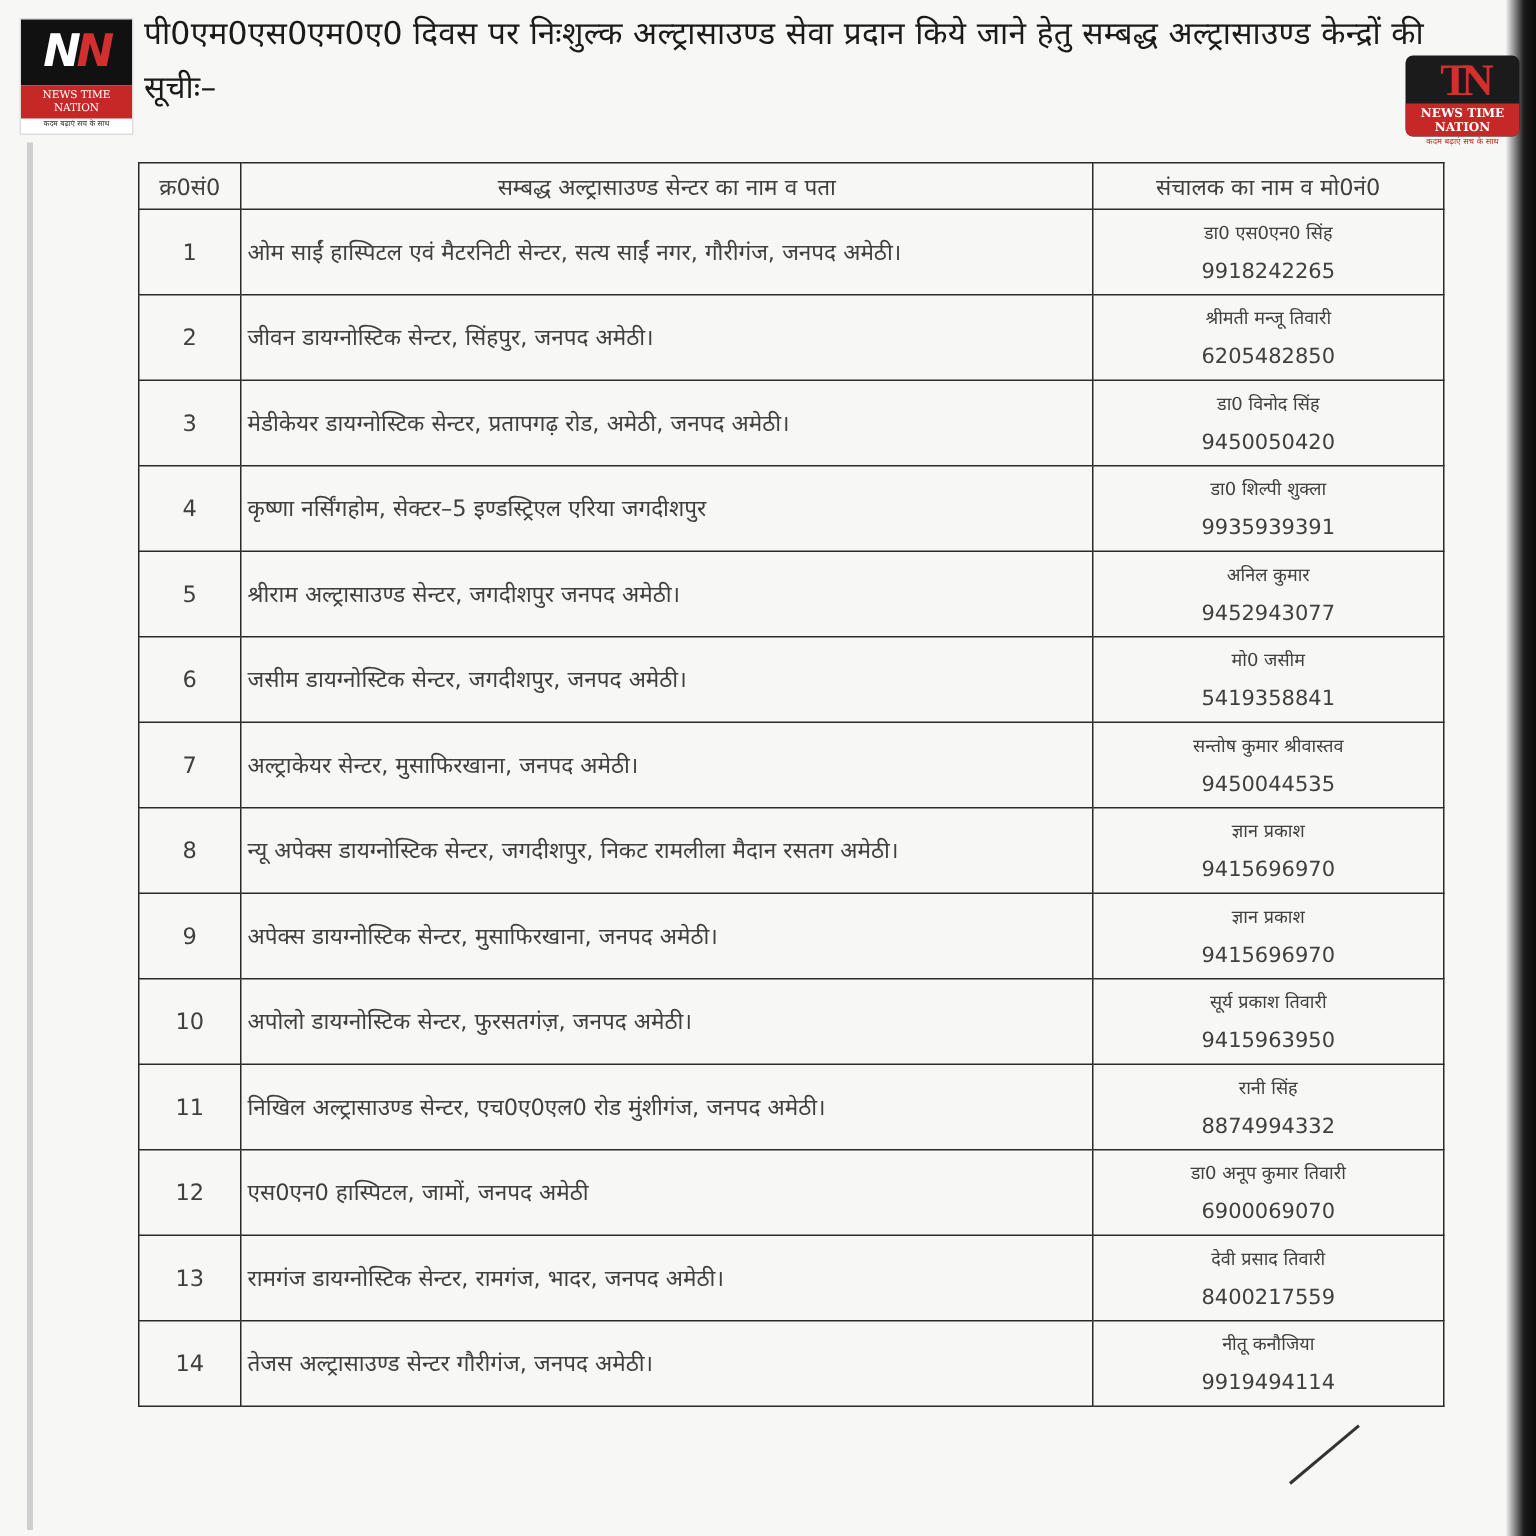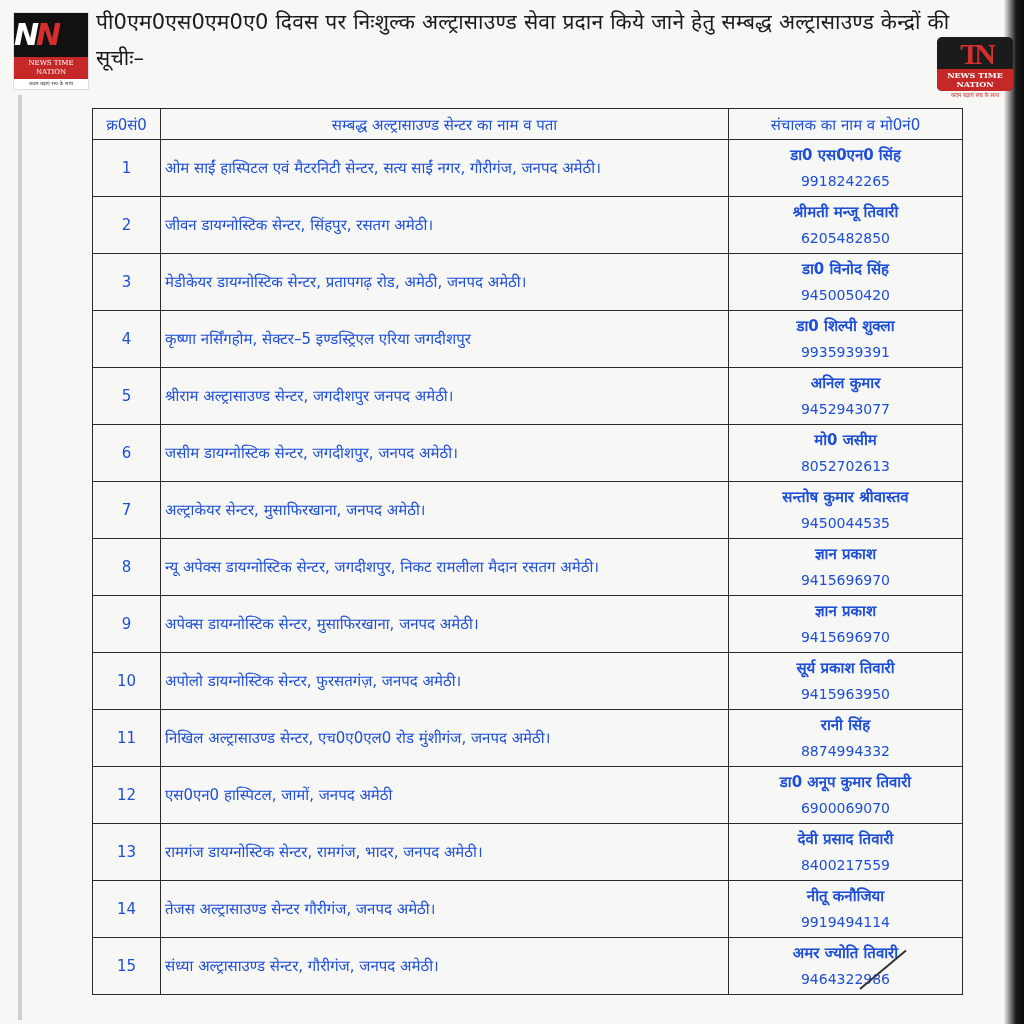--- a/index.html
+++ b/index.html
@@ -1,39 +1,39 @@
 <!DOCTYPE html>
 <html><head>
 <meta charset="utf-8">
 <style>
   html,body{margin:0;padding:0;}
   body{width:1024px;height:1024px;background:#fafafa;position:relative;overflow:hidden;font-family:"DejaVu Sans",sans-serif;color:#1a1a1a;}
   .page{position:absolute;left:0;top:0;width:1024px;height:1024px;background:#f7f7f5;}
   .left-edge{position:absolute;left:18px;top:95px;width:4px;height:925px;background:#cfcfcf;}
   .right-edge{position:absolute;right:0;top:0;width:20px;height:1024px;background:linear-gradient(to right,#f0f0f0,#1a1a1a 60%,#0a0a0a);}
   .logo-left{position:absolute;left:13px;top:12px;width:74px;height:76px;background:#fff;border:1px solid #ddd;}
-  .logo-left .mark{height:44px;background:#111;color:#fff;font-weight:bold;font-style:italic;font-size:30px;line-height:44px;text-align:left;font-family:"DejaVu Sans",sans-serif;letter-spacing:-3px;}
+  .logo-left .mark{height:44px;background:#111;color:#fff;font-weight:bold;font-style:italic;font-size:30px;line-height:44px;text-align:center;font-family:"DejaVu Sans",sans-serif;letter-spacing:-3px;}
   .logo-left .mark span.r{color:#d32f2f;}
   .logo-left .band{background:#c62828;color:#fff;font-family:"DejaVu Serif",serif;font-size:7px;text-align:center;line-height:9px;padding:2px 0;}
   .logo-left .tag{font-size:5px;text-align:center;color:#333;line-height:8px;}
   .logo-right{position:absolute;left:937px;top:37px;width:76px;height:64px;}
   .logo-right .box{background:#1b1b1b;border-radius:5px;overflow:hidden;}
   .logo-right .mark{height:32px;color:#d32f2f;font-family:Liberation Serif, serif;font-weight:bold;font-size:30px;line-height:34px;text-align:center;letter-spacing:-6px;}
   .logo-right .band{background:#c62828;color:#fff;font-family:"DejaVu Serif",serif;font-weight:bold;font-size:8px;text-align:center;line-height:9px;padding:2px 0;}
   .logo-right .tag{font-size:5.5px;color:#c62828;text-align:center;line-height:9px;}
   .title{position:absolute;left:96px;top:4px;width:860px;font-family:"DejaVu Sans",sans-serif;font-size:21px;line-height:36px;color:#1a1a1a;letter-spacing:0.2px;}
   table.list{position:absolute;left:92px;top:108px;width:870px;border-collapse:collapse;table-layout:fixed;}
-  table.list th,table.list td{border:1.5px solid #2a2a2a;font-weight:normal;color:#1d4ed8;}
+  table.list th,table.list td{border:1.5px solid #2a2a2a;font-weight:normal;color:#404040;}
   table.list th{font-size:15px;height:30px;padding:0 4px;}
   table.list td{font-size:15px;height:56px;padding:0 4px;vertical-align:middle;}
   col.c1{width:68px;} col.c2{width:568px;} col.c3{width:234px;}
   td.sno{text-align:center;font-size:13px;color:#444;}
   td.addr{text-align:left;line-height:26px;}
   td.op{text-align:center;line-height:26px;}
-  .op .name{display:block;font-size:15px;font-weight:bold;}
+  .op .name{display:block;font-size:12px;}
   .op .phone{display:block;font-size:14px;}
   .slash{position:absolute;left:860px;top:988px;width:60px;height:2px;background:#333;transform:rotate(-40deg);transform-origin:left center;}
 </style>
 </head>
 <body>
 
 <div class="page">
   <div class="left-edge"></div>
   <div class="right-edge"></div>
 
@@ -70,21 +70,21 @@
         <tr>
           <td class="sno">1</td>
           <td class="addr">ओम साईं हास्पिटल एवं मैटरनिटी सेन्टर, सत्य साईं नगर, गौरीगंज, जनपद अमेठी।</td>
           <td class="op">
             <span class="name">डा0 एस0एन0 सिंह</span>
             <span class="phone">9918242265</span>
           </td>
         </tr>
         <tr>
           <td class="sno">2</td>
-          <td class="addr">जीवन डायग्नोस्टिक सेन्टर, सिंहपुर, रसतग अमेठी।</td>
+          <td class="addr">जीवन डायग्नोस्टिक सेन्टर, सिंहपुर, जनपद अमेठी।</td>
           <td class="op">
             <span class="name">श्रीमती मन्जू तिवारी</span>
             <span class="phone">6205482850</span>
           </td>
         </tr>
         <tr>
           <td class="sno">3</td>
           <td class="addr">मेडीकेयर डायग्नोस्टिक सेन्टर, प्रतापगढ़ रोड, अमेठी, जनपद अमेठी।</td>
           <td class="op">
             <span class="name">डा0 विनोद सिंह</span>
@@ -105,21 +105,21 @@
           <td class="op">
             <span class="name">अनिल कुमार</span>
             <span class="phone">9452943077</span>
           </td>
         </tr>
         <tr>
           <td class="sno">6</td>
           <td class="addr">जसीम डायग्नोस्टिक सेन्टर, जगदीशपुर, जनपद अमेठी।</td>
           <td class="op">
             <span class="name">मो0 जसीम</span>
-            <span class="phone">8052702613</span>
+            <span class="phone">5419358841</span>
           </td>
         </tr>
         <tr>
           <td class="sno">7</td>
           <td class="addr">अल्ट्राकेयर सेन्टर, मुसाफिरखाना, जनपद अमेठी।</td>
           <td class="op">
             <span class="name">सन्तोष कुमार श्रीवास्तव</span>
             <span class="phone">9450044535</span>
           </td>
         </tr>
@@ -172,25 +172,17 @@
           </td>
         </tr>
         <tr>
           <td class="sno">14</td>
           <td class="addr">तेजस अल्ट्रासाउण्ड सेन्टर गौरीगंज, जनपद अमेठी।</td>
           <td class="op">
             <span class="name">नीतू कनौजिया</span>
             <span class="phone">9919494114</span>
           </td>
         </tr>
-        <tr>
-          <td class="sno">15</td>
-          <td class="addr">संध्या अल्ट्रासाउण्ड सेन्टर, गौरीगंज, जनपद अमेठी।</td>
-          <td class="op">
-            <span class="name">अमर ज्योति तिवारी</span>
-            <span class="phone">9464322986</span>
-          </td>
-        </tr>
       </tbody>
   </table>
 
   <div class="slash"></div>
 </div>
 
 </body></html>

